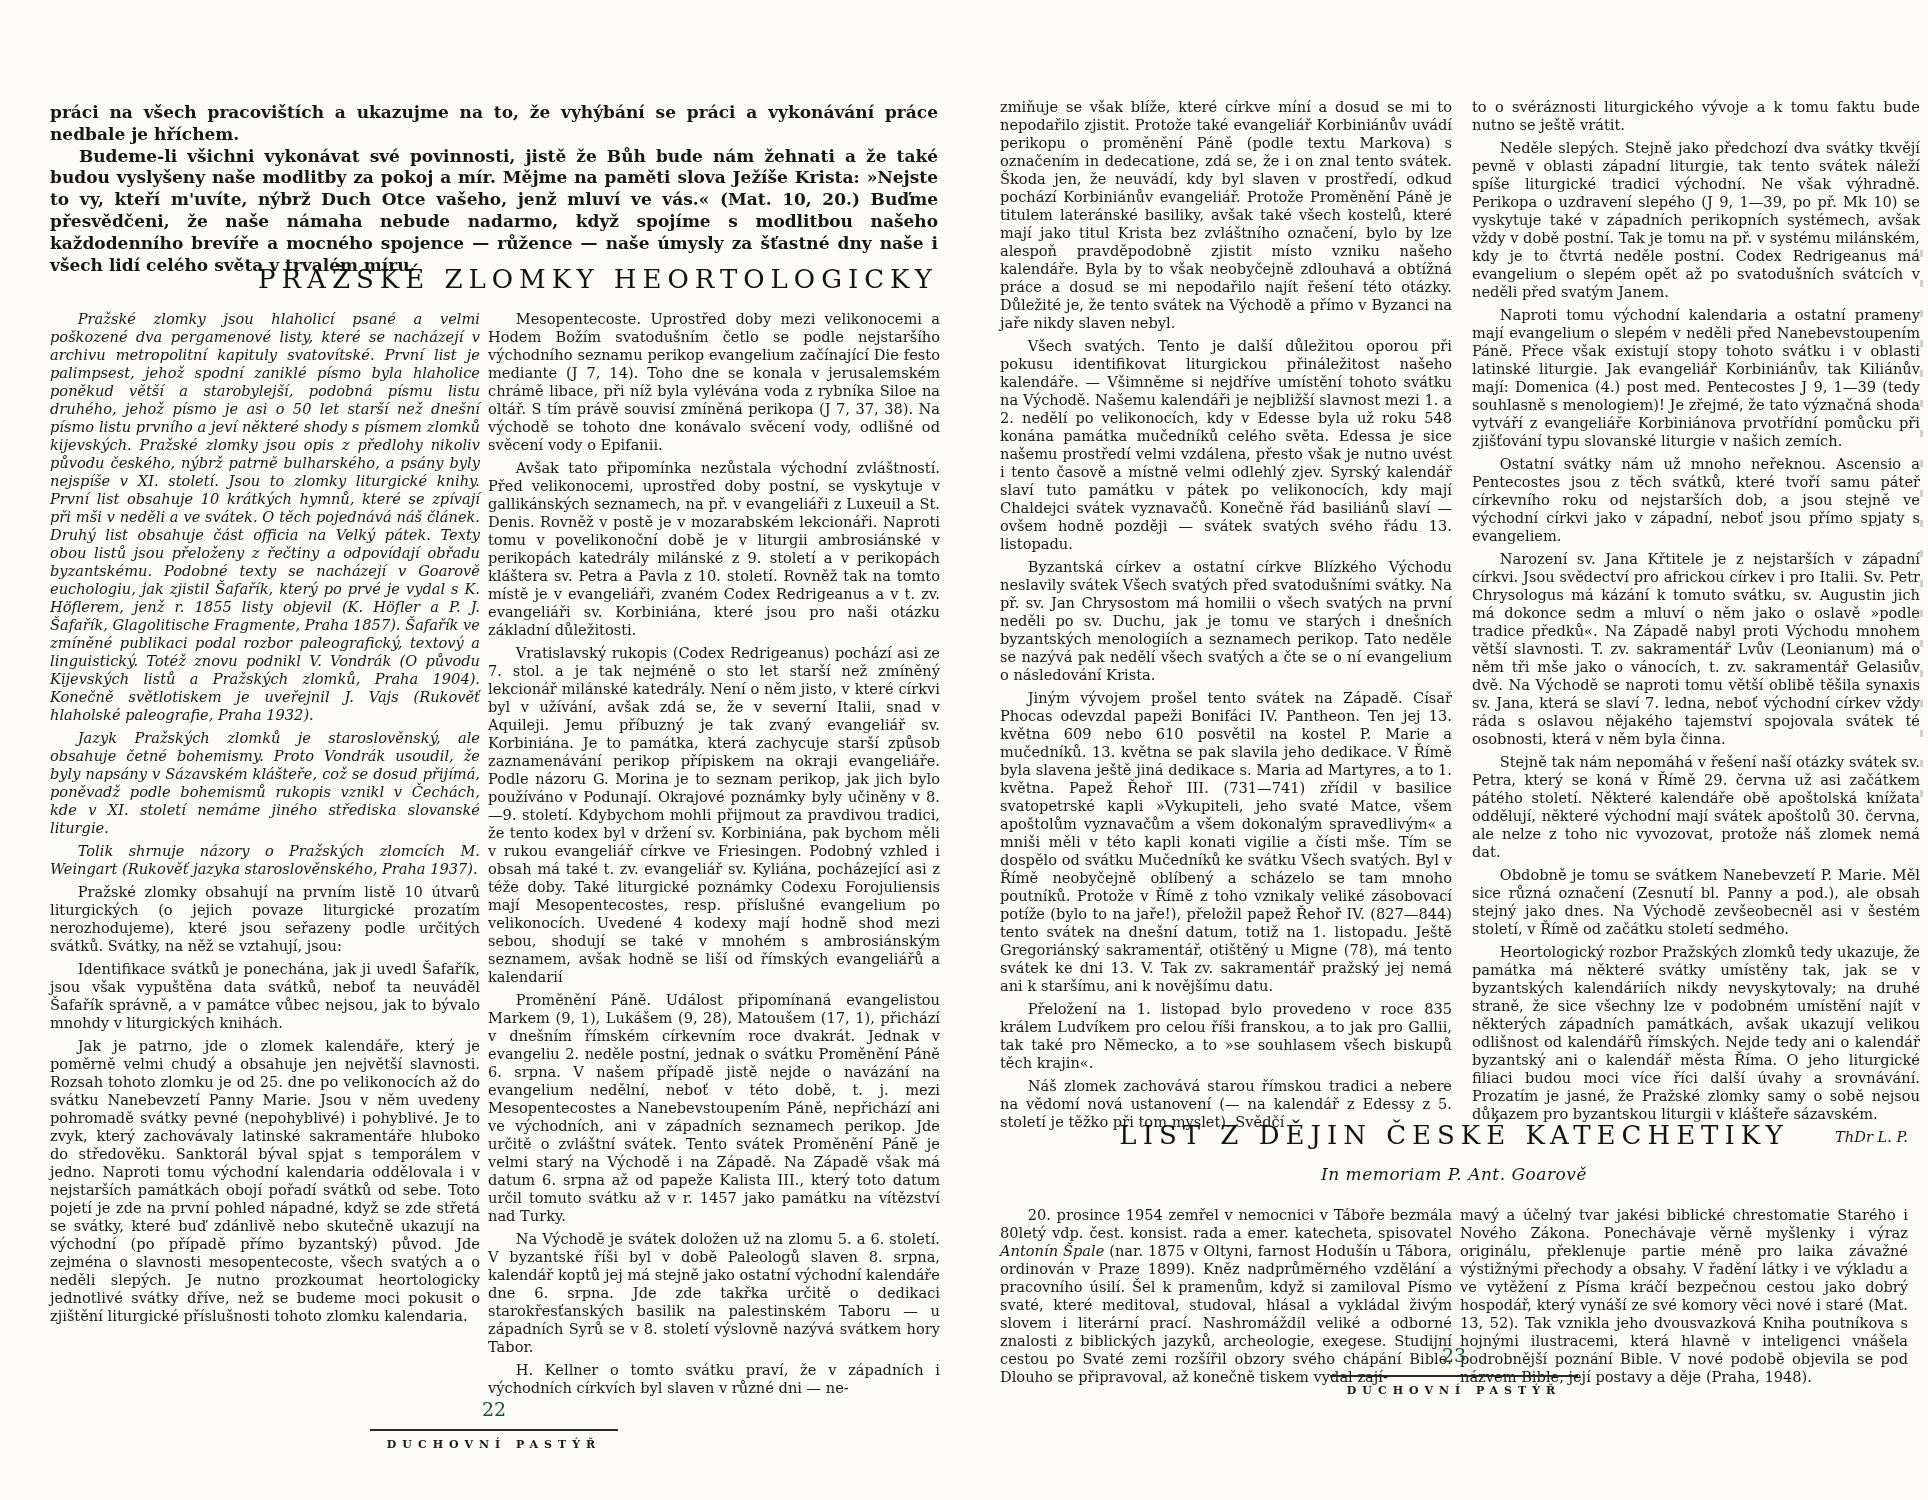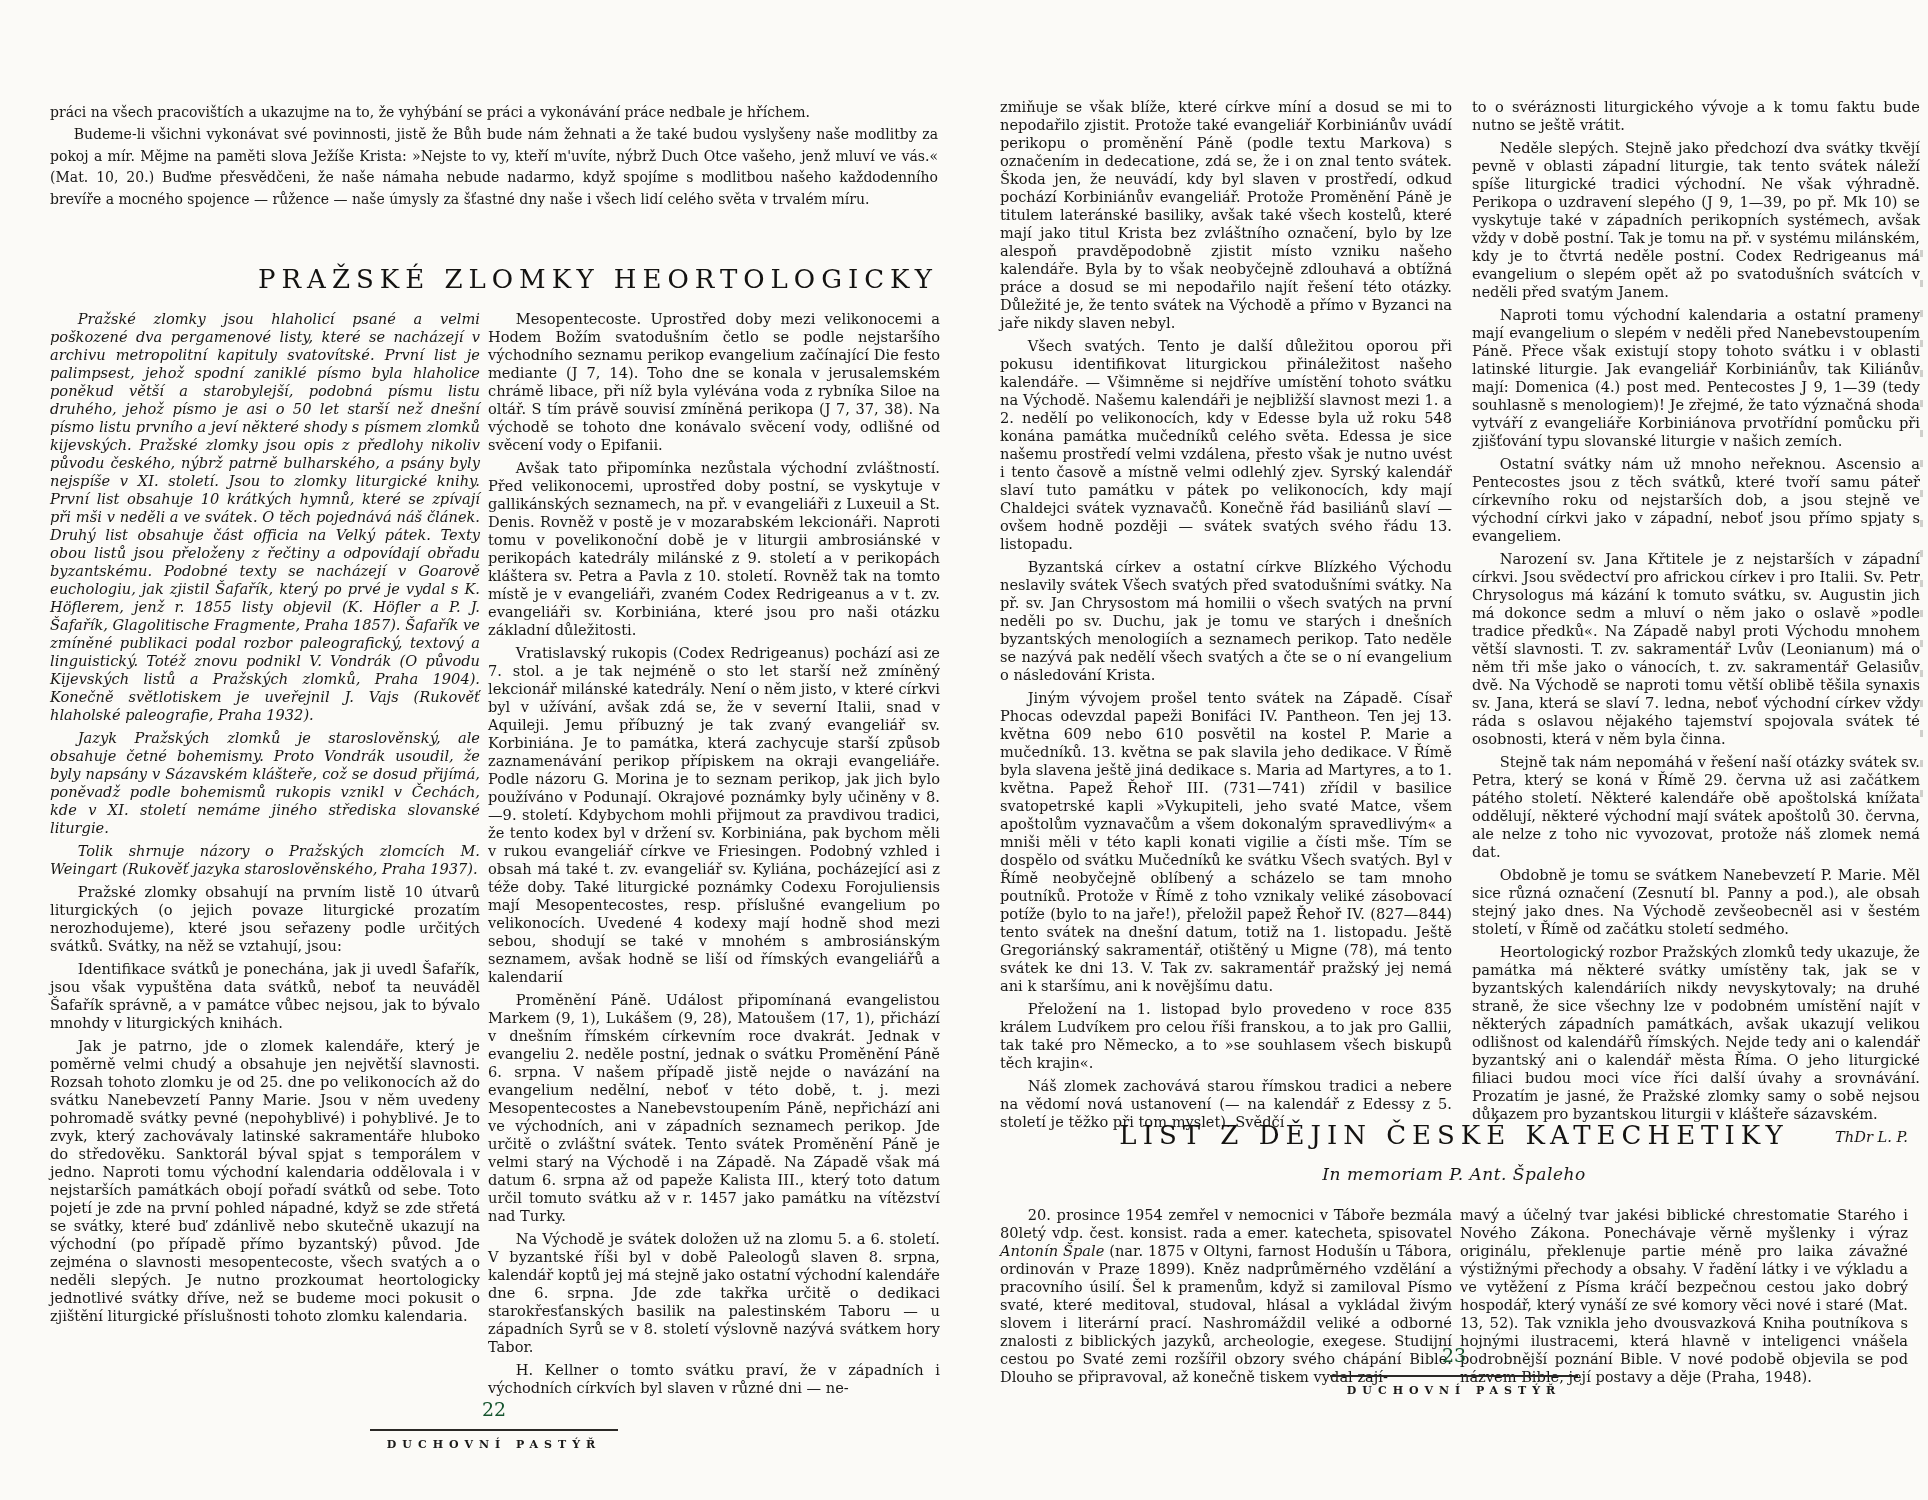--- a/index.html
+++ b/index.html
@@ -7,21 +7,21 @@
   #spread{
     position:relative;width:1928px;height:1500px;overflow:hidden;
     background:#fbfaf7;color:#181715;
     font-family:"DejaVu Serif","Liberation Serif",serif;
   }
   .body-text{font-size:14.6px;line-height:18px;text-align:justify;}
   .body-text p.para{margin:0 0 5px 0;text-indent:1.9em;}
   .body-text p.noindent{text-indent:0;}
   .body-text p.italic{font-style:italic;}
   .body-text p.signature{text-align:right;text-indent:0;font-style:italic;padding-right:12px;margin-top:2px;}
-  .intro{font-size:14px;line-height:21.8px;font-weight:normal;text-align:justify;}
+  .intro{font-size:17px;line-height:21.8px;font-weight:bold;text-align:justify;}
   .intro p.para{margin:0;text-indent:1.7em;}
   .intro p.noindent{text-indent:0;}
   .article-title{text-align:center;font-size:26px;letter-spacing:6px;white-space:nowrap;color:#141311;}
   .article-subtitle{text-align:center;font-size:17px;font-style:italic;letter-spacing:0.5px;}
   .footer{text-align:center;}
   .pgnum{font-size:19px;color:#14532d;}
   .rule{width:248px;border-top:2px solid #2a2826;margin:9px auto 7px auto;height:0;}
   .journal{font-size:11px;font-weight:bold;letter-spacing:6px;color:#1a1918;white-space:nowrap;}
 
   
@@ -97,21 +97,21 @@
         <p class="para">Ostatní svátky nám už mnoho neřeknou. Ascensio a Pentecostes jsou z těch svátků, které tvoří samu páteř církevního roku od nejstarších dob, a jsou stejně ve východní církvi jako v západní, neboť jsou přímo spjaty s evangeliem.</p>
         <p class="para">Narození sv. Jana Křtitele je z nejstarších v západní církvi. Jsou svědectví pro africkou církev i pro Italii. Sv. Petr Chrysologus má kázání k tomuto svátku, sv. Augustin jich má dokonce sedm a mluví o něm jako o oslavě »podle tradice předků«. Na Západě nabyl proti Východu mnohem větší slavnosti. T. zv. sakramentář Lvův (Leonianum) má o něm tři mše jako o vánocích, t. zv. sakramentář Gelasiův dvě. Na Východě se naproti tomu větší oblibě těšila synaxis sv. Jana, která se slaví 7. ledna, neboť východní církev vždy ráda s oslavou nějakého tajemství spojovala svátek té osobnosti, která v něm byla činna.</p>
         <p class="para">Stejně tak nám nepomáhá v řešení naší otázky svátek sv. Petra, který se koná v Římě 29. června už asi začátkem pátého století. Některé kalendáře obě apoštolská knížata oddělují, některé východní mají svátek apoštolů 30. června, ale nelze z toho nic vyvozovat, protože náš zlomek nemá dat.</p>
         <p class="para">Obdobně je tomu se svátkem Nanebevzetí P. Marie. Měl sice různá označení (Zesnutí bl. Panny a pod.), ale obsah stejný jako dnes. Na Východě zevšeobecněl asi v šestém století, v Římě od začátku století sedmého.</p>
         <p class="para">Heortologický rozbor Pražských zlomků tedy ukazuje, že památka má některé svátky umístěny tak, jak se v byzantských kalendáriích nikdy nevyskytovaly; na druhé straně, že sice všechny lze v podobném umístění najít v některých západních památkách, avšak ukazují velikou odlišnost od kalendářů římských. Nejde tedy ani o kalendář byzantský ani o kalendář města Říma. O jeho liturgické filiaci budou moci více říci další úvahy a srovnávání. Prozatím je jasné, že Pražské zlomky samy o sobě nejsou důkazem pro byzantskou liturgii v klášteře sázavském.</p>
         <p class="para signature">ThDr L. P.</p>
       </div>
 
     <div class="rp-title2 article-title">LIST Z DĚJIN ČESKÉ KATECHETIKY</div>
 
-    <div class="rp-sub2 article-subtitle">In memoriam P. Ant. Špaleho</div>
+    <div class="rp-sub2 article-subtitle">In memoriam P. Ant. Goarově</div>
 
     <div class="rp2-col1 body-text">
         <p class="para"><span>20. prosince 1954 zemřel v nemocnici v Táboře bezmála 80letý vdp. čest. konsist. rada a emer. katecheta, spisovatel </span><em>Antonín Špale</em><span> (nar. 1875 v Oltyni, farnost Hodušín u Tábora, ordinován v Praze 1899). Kněz nadprůměrného vzdělání a pracovního úsilí. Šel k pramenům, když si zamiloval Písmo svaté, které meditoval, studoval, hlásal a vykládal živým slovem i literární prací. Nashromáždil veliké a odborné znalosti z biblických jazyků, archeologie, exegese. Studijní cestou po Svaté zemi rozšířil obzory svého chápání Bible. Dlouho se připravoval, až konečně tiskem vydal zají-</span></p>
       </div>
 
     <div class="rp2-col2 body-text">
         <p class="para noindent">mavý a účelný tvar jakési biblické chrestomatie Starého i Nového Zákona. Ponechávaje věrně myšlenky i výraz originálu, překlenuje partie méně pro laika závažné výstižnými přechody a obsahy. V řadění látky i ve výkladu a ve vytěžení z Písma kráčí bezpečnou cestou jako dobrý hospodář, který vynáší ze své komory věci nové i staré (Mat. 13, 52). Tak vznikla jeho dvousvazková Kniha poutníkova s hojnými ilustracemi, která hlavně v inteligenci vnášela podrobnější poznání Bible. V nové podobě objevila se pod názvem Bible, její postavy a děje (Praha, 1948).</p>
       </div>
 
     <div class="rp-footer footer">

